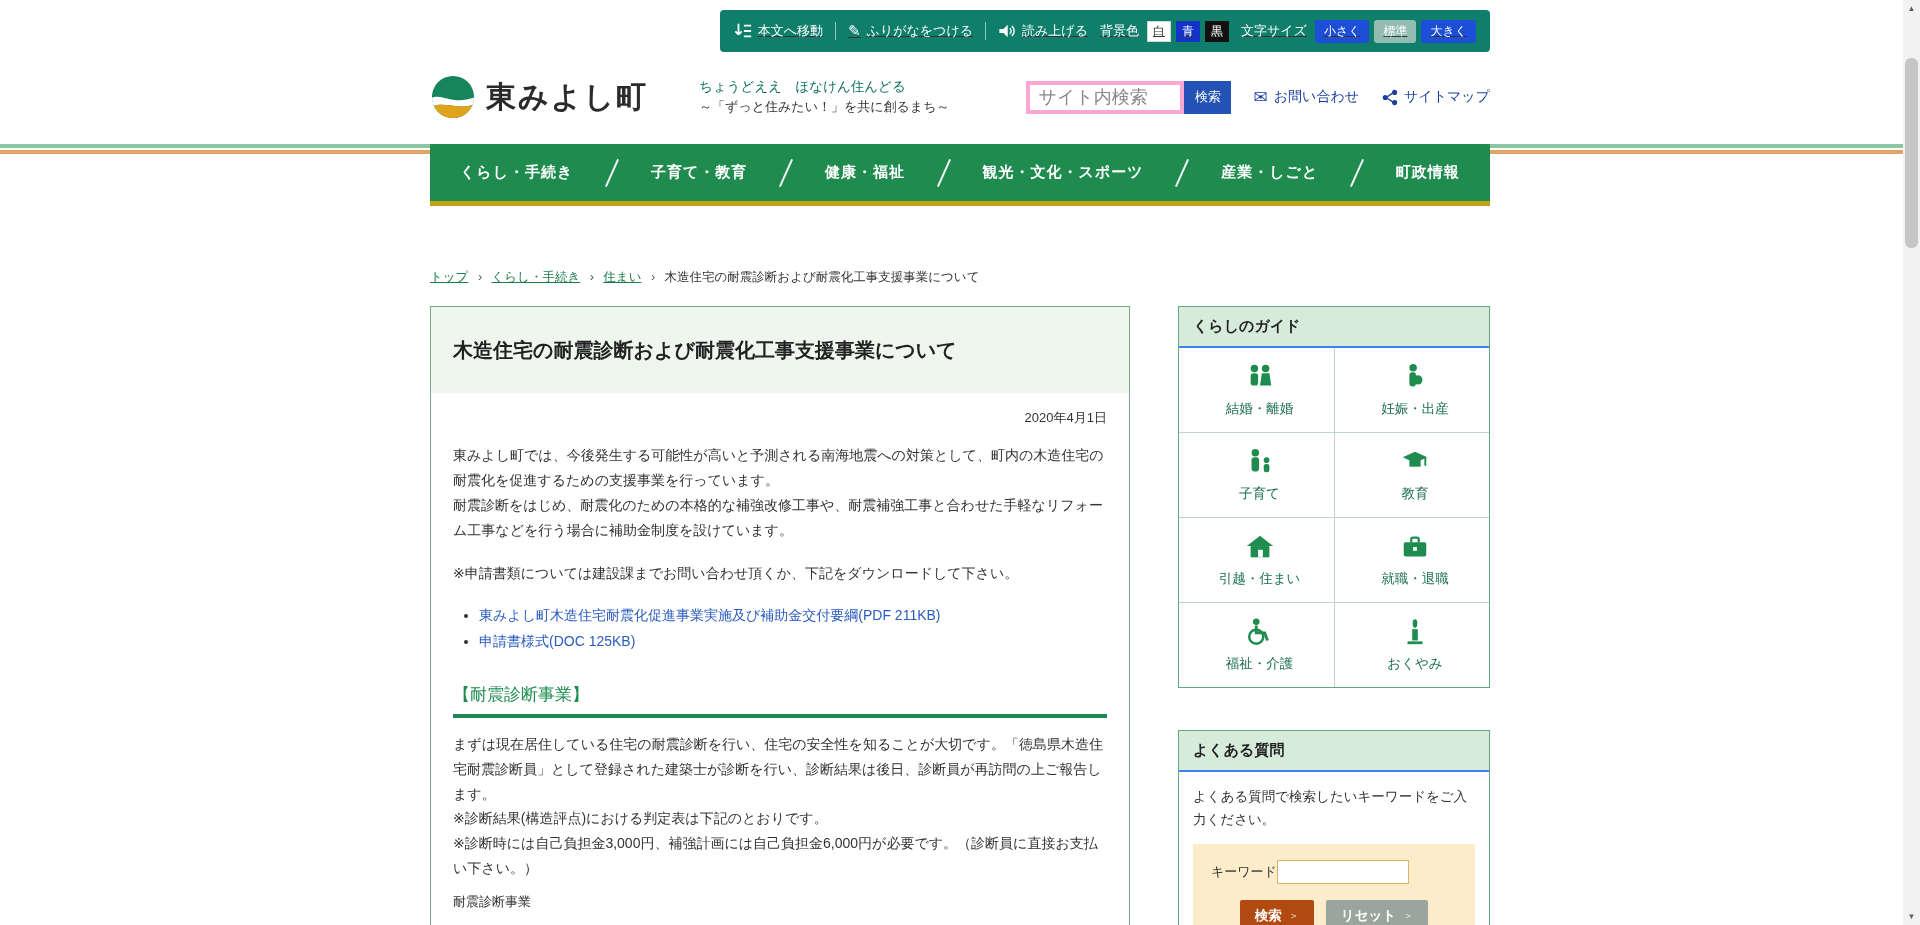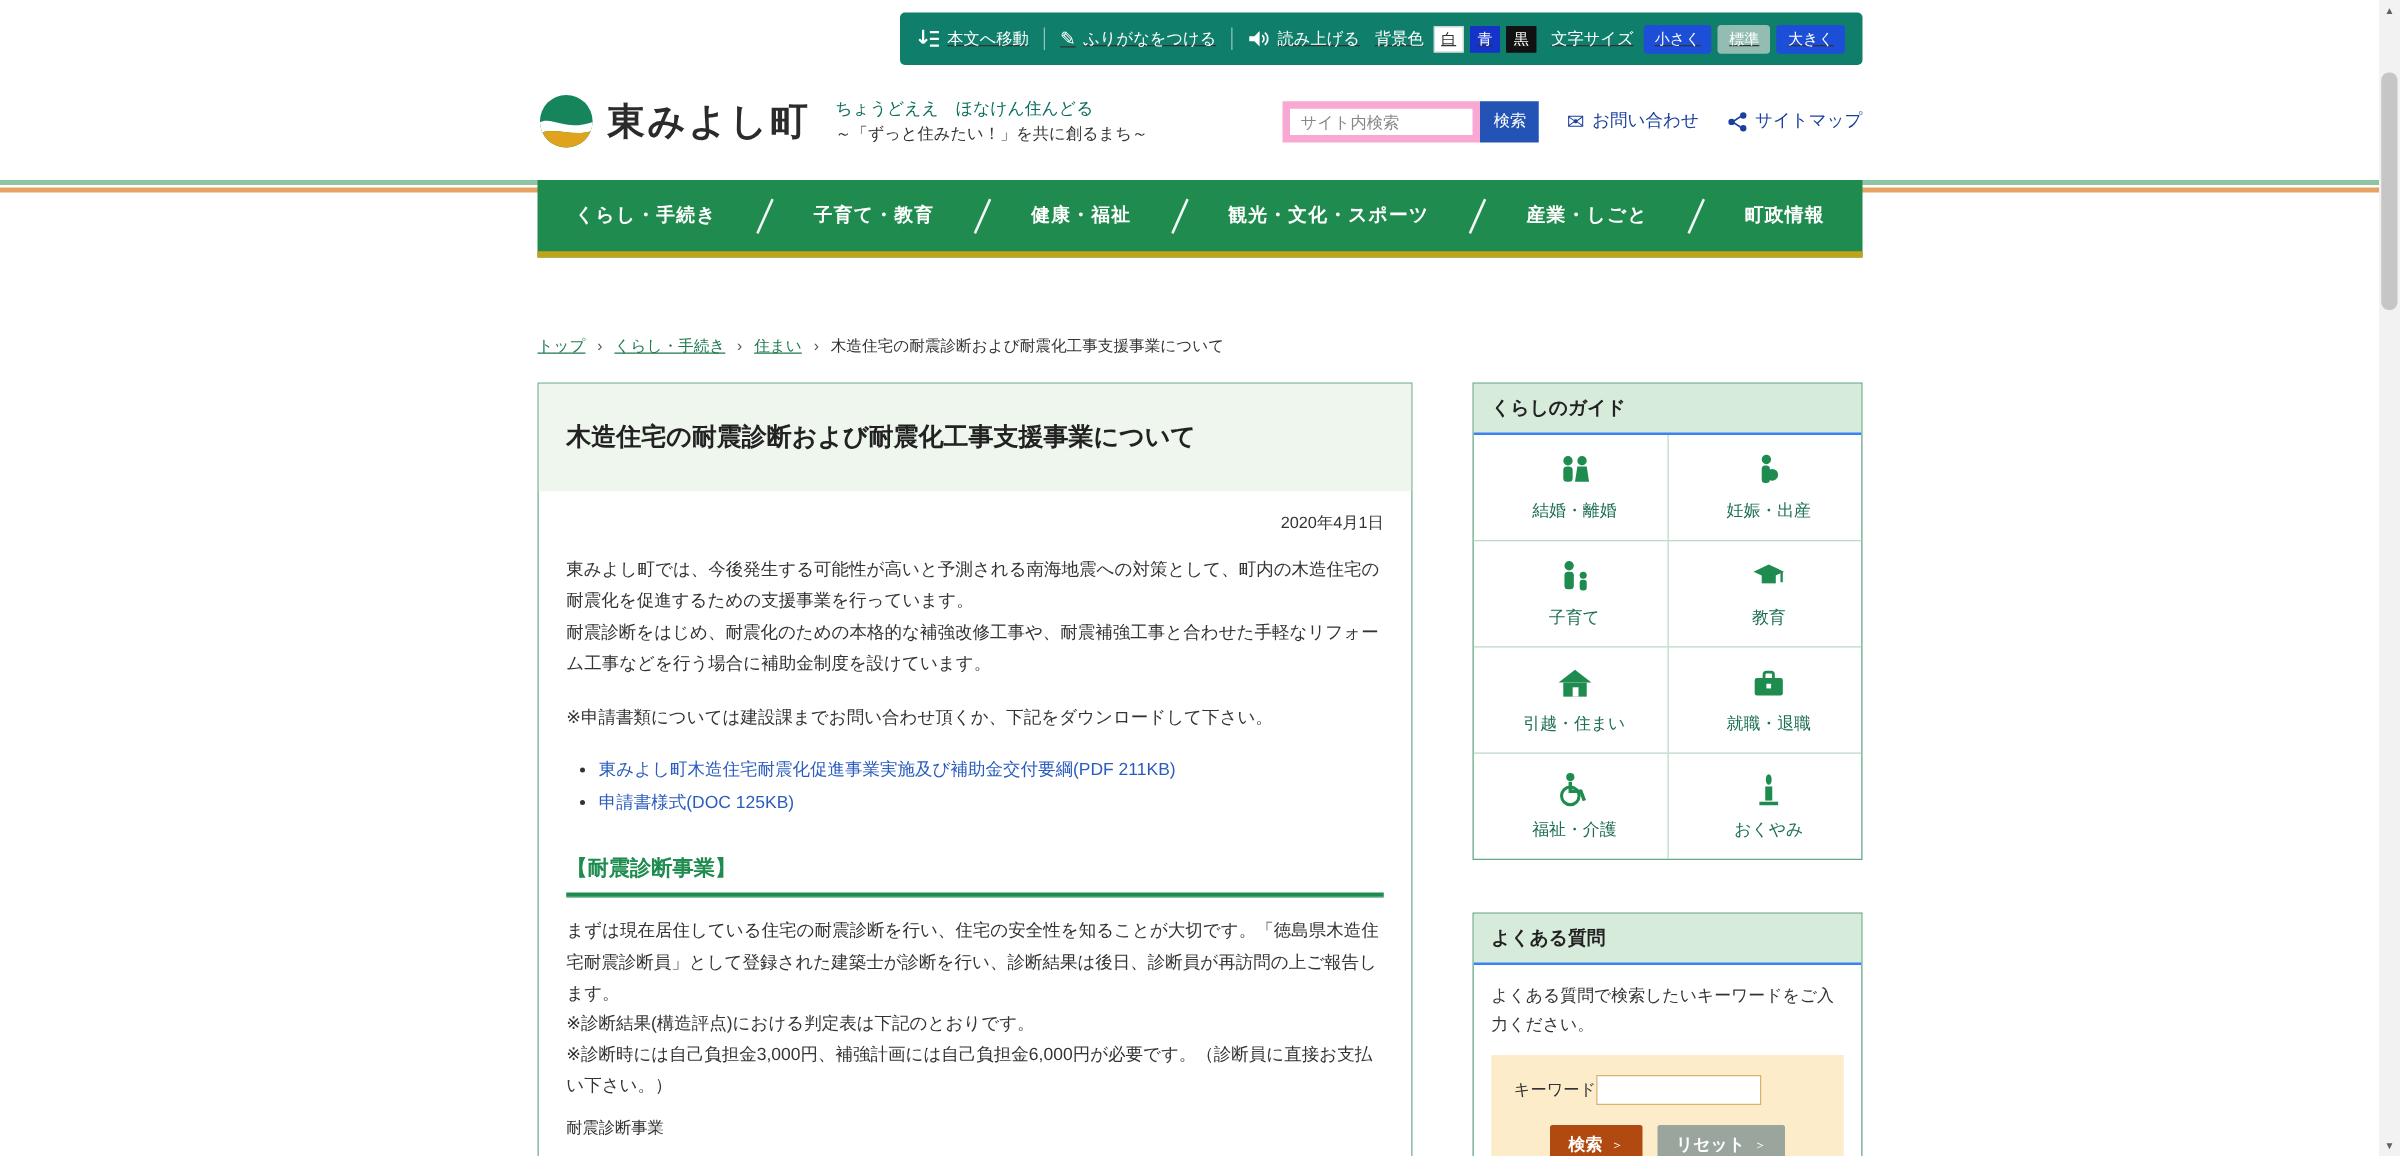--- a/index.html
+++ b/index.html
@@ -22,29 +22,29 @@
   .u-group .g-label { margin-right:3px; }
   .bg-btn { width:24px; height:21px; font-size:12px; line-height:19px; text-align:center; border:1px solid #cfd8d4; cursor:pointer; padding:0; }
   .bg-white { background:#fff; color:#333; }
   .bg-blue  { background:#1433c8; color:#fff; border-color:#1433c8; }
   .bg-black { background:#111;   color:#fff; border-color:#111; }
   .fs-btn { border:none; border-radius:3px; padding:3px 9px; font-size:12px; color:#fff; background:#1d4ed8; cursor:pointer; }
   .fs-btn.selected { background:#93bdb2; }
   .pencil-icon { font-size:15px; }
 
   
-  .header-main { display:flex; align-items:center; height:90px; }
+  .header-main { display:flex; align-items:center; height:90px;gap:31px; }
   .brand { display:flex; align-items:center; gap:10px; }
   .site-name { font-size:30px; font-weight:bold; color:#2b2b2b; letter-spacing:2px; }
   .taglines { margin-left:20px; line-height:1.5; }
   .tagline1 { color:#0d6e5f; font-size:13.5px; }
   .tagline2 { color:#333; font-size:13px; }
   .header-tools { margin-left:auto; display:flex; align-items:center; gap:22px; }
   .search-box { display:flex; }
-  .search-input { width:158px; height:33px; border:6px solid #f9a8d4; padding:0 8px; font-size:13px; }
+  .search-input { width:158px; height:33px; border:4px solid #f9a8d4; padding:0 8px; font-size:18px; }
   .search-input::placeholder { color:#888; }
   .search-btn { width:47px; height:33px; background:#2353b5; color:#fff; border:none; font-size:13px; cursor:pointer; }
   .hdr-link { display:flex; align-items:center; gap:6px; color:#1c3f9e; text-decoration:none; font-size:14px; cursor:pointer; }
   .envelope-icon { font-size:17px; line-height:1; }
 
   
   .nav-strip { position:relative; height:67px; margin-top:2px; }
   .stripes { position:absolute; top:0; left:0; width:100%; }
   .stripe-green { height:4px; background:#8cc4a4; }
   .stripe-gap { height:2px; background:#fff; }
@@ -69,21 +69,21 @@
   .article-head { background:#eef6ee; padding:28px 22px; }
   .article-head h1 { margin:0; font-size:20px; font-weight:bold; color:#222; line-height:1.5; }
   .article-body { padding:16px 22px 22px; font-size:14px; }
   .date { text-align:right; font-size:13px; margin-bottom:16px; }
   .para { margin:0; line-height:1.78; }
   .note { margin:0; line-height:1.78; }
   .note-gap { margin-top:18px; }
   ul.dl-links { margin:16px 0 0; padding-left:26px; }
   ul.dl-links li { line-height:1.9; }
   ul.dl-links a { color:#2a5cbf; text-decoration:none; cursor:pointer; }
-  .section-heading { color:#1e8b4f; font-size:17px; font-weight:bold; margin:28px 0 8px; }
+  .section-heading { color:#1e8b4f; font-size:17px; font-weight:normal; margin:28px 0 8px; }
   .section-rule { height:2px; border-top:3px solid #1e8b4f; border-bottom:1px solid #1e8b4f; margin-bottom:14px; }
   .table-caption { margin:12px 0 6px; font-size:13px; }
 
   
   .sidebar { width:312px; }
   .side-box { border:1px solid #63a783; background:#fff; }
   .side-head { background:#d7ebdb; padding:10px 14px; font-size:15px; font-weight:bold; color:#222; border-bottom:2px solid #3b82f6; }
   .guide-grid { display:grid; grid-template-columns:1fr 1fr; }
   .guide-item { display:flex; align-items:center; gap:8px; padding:14px 6px 14px 12px; min-height:71px; border-top:1px solid #bcd9c6; text-decoration:none; cursor:pointer;flex-direction:column; }
   .guide-item:nth-child(-n+2) { border-top:none; }

